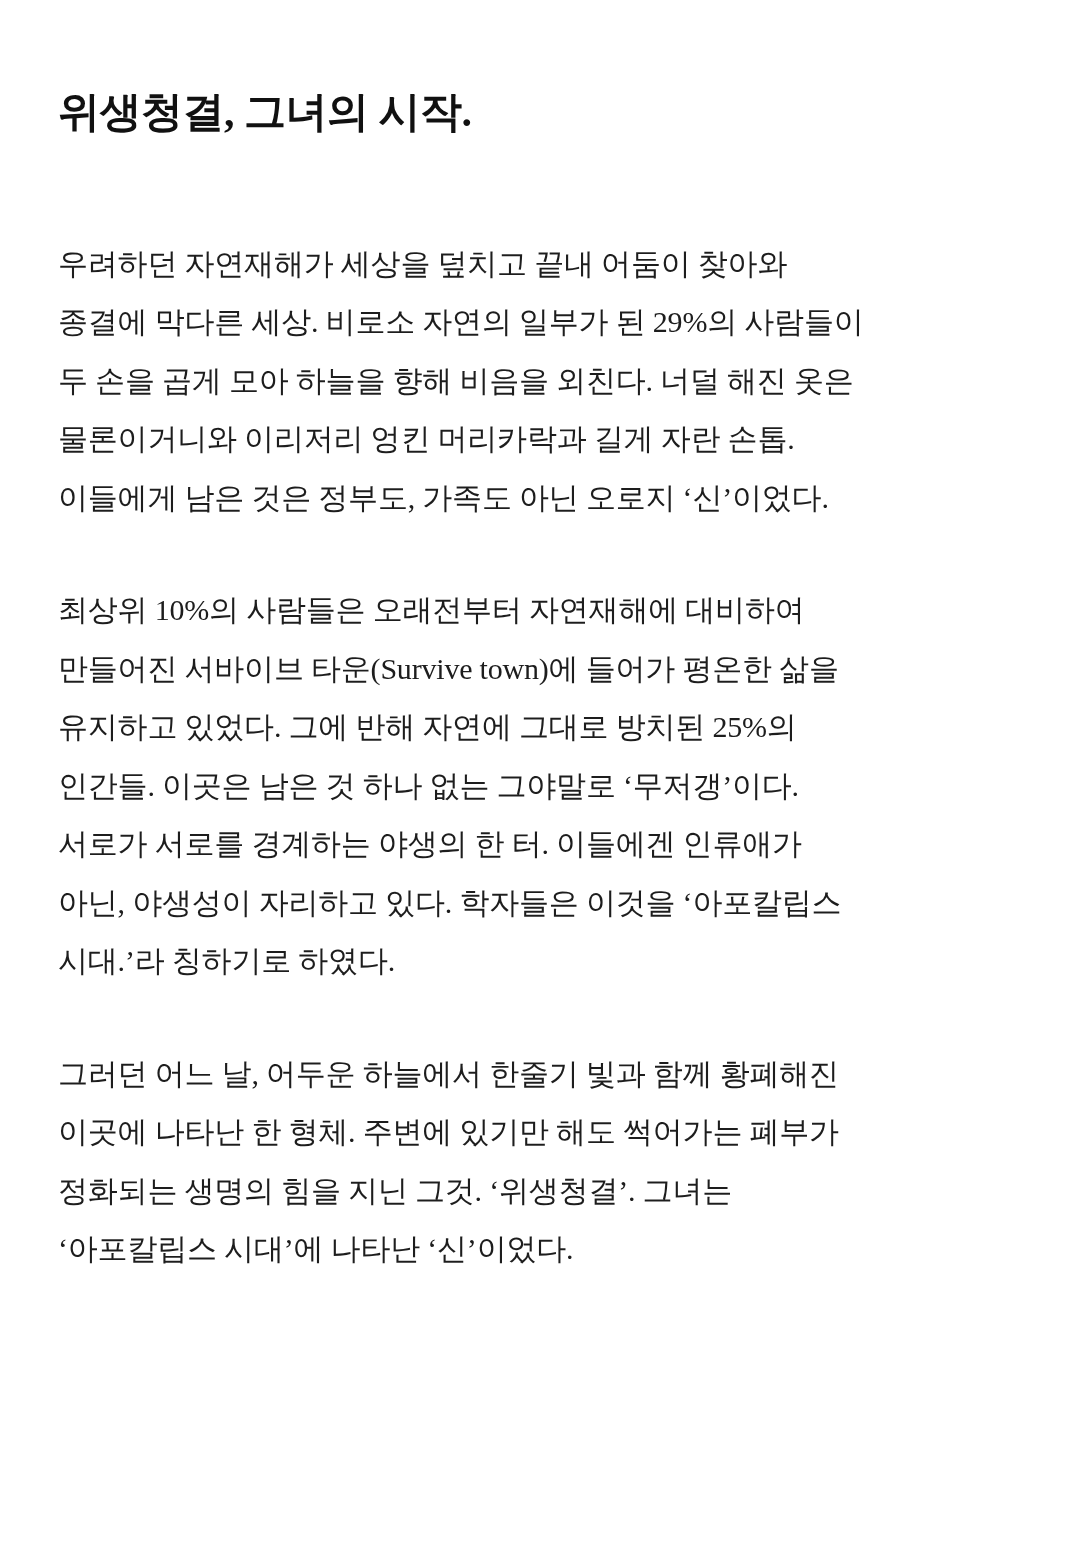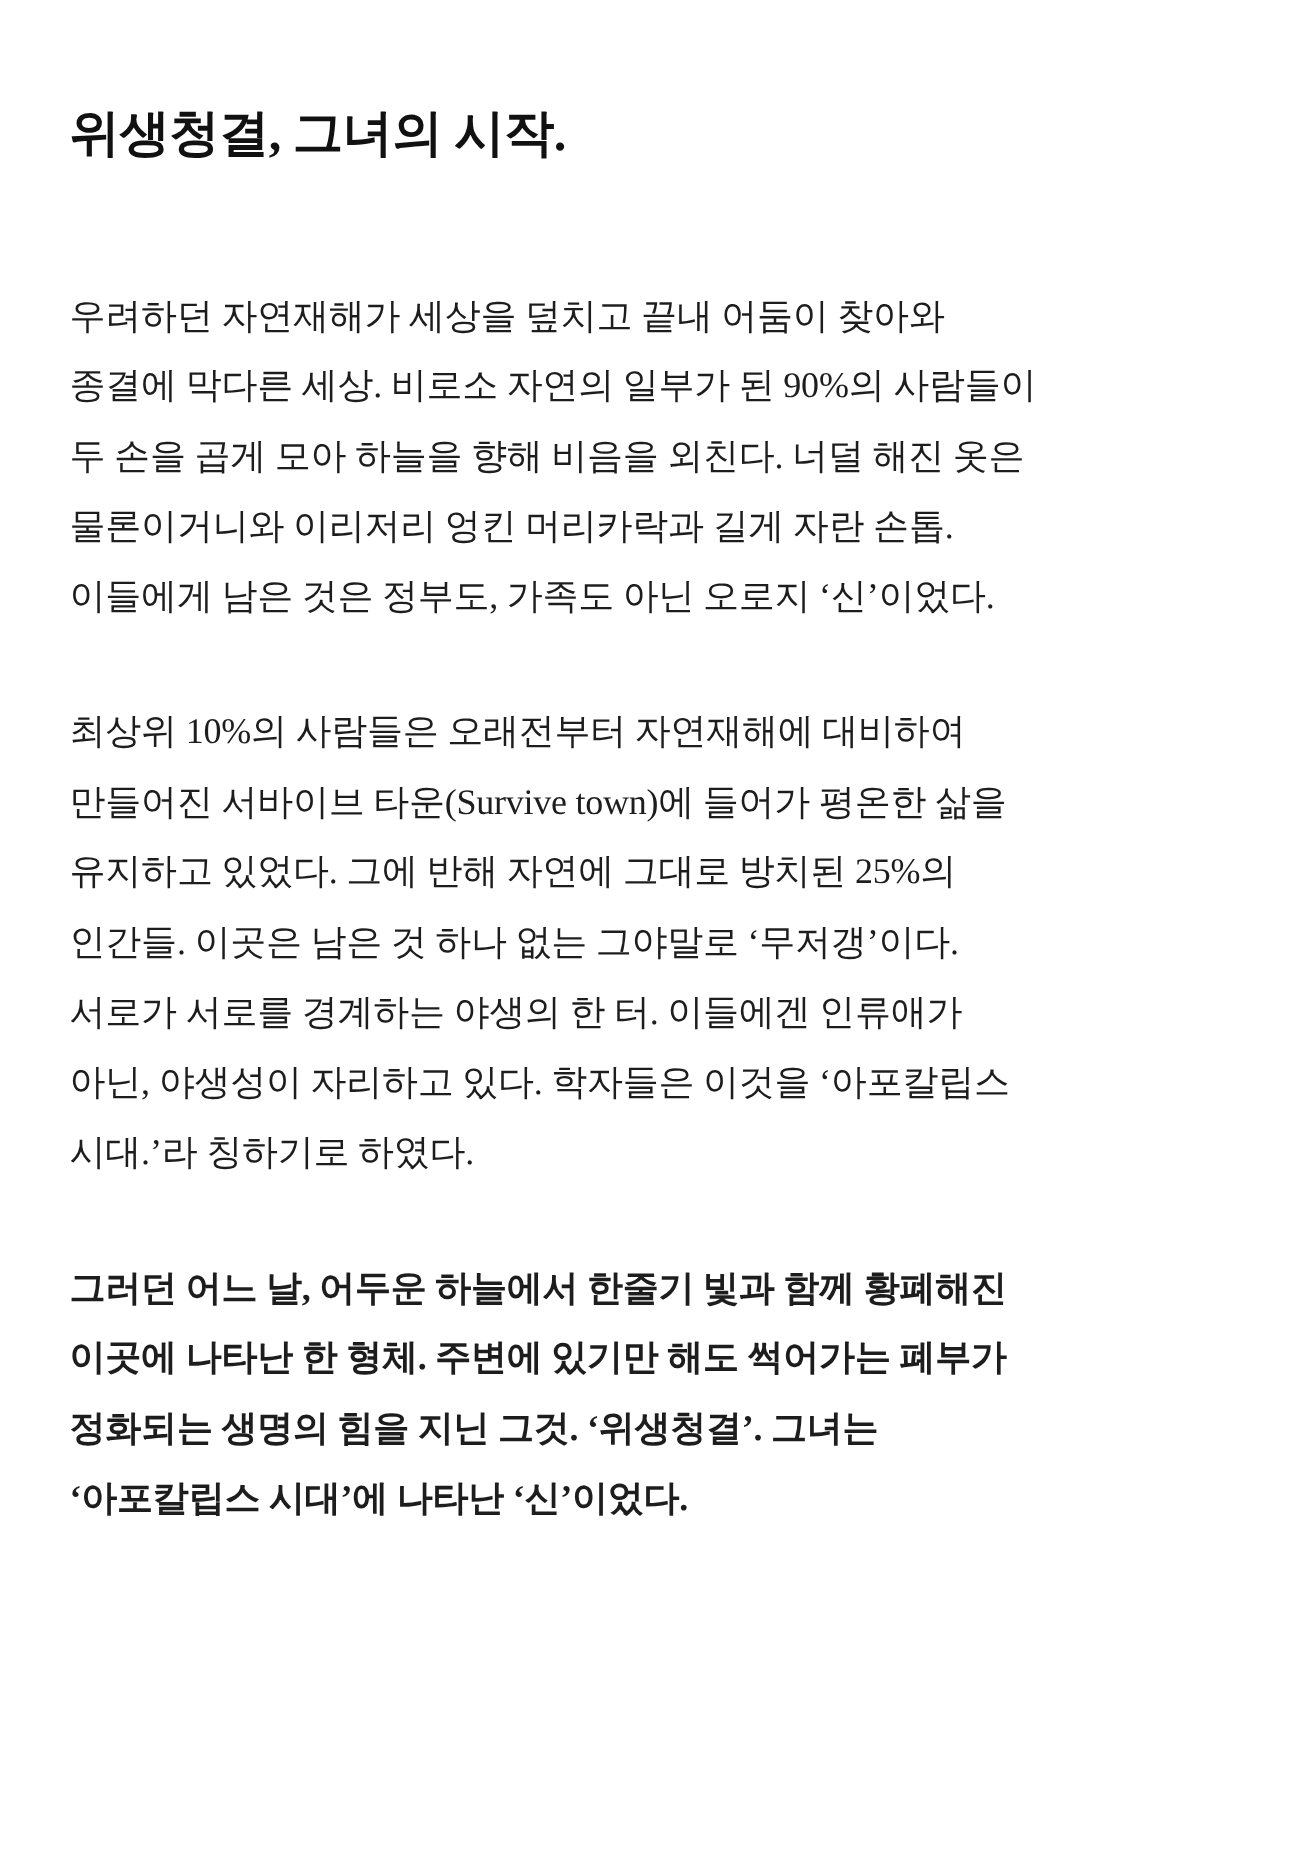--- a/index.html
+++ b/index.html
@@ -34,31 +34,30 @@
     font-size: 30px;
     line-height: 1.95;
     letter-spacing: -0.2px;
     color: #1d1d1d;
     white-space: pre-line;
     margin: 0 0 54px 0;
     font-weight: 400;
   }
   .body-text:last-child {
     margin-bottom: 0;
-    font-weight: bold;
   }
 </style>
 </head>
 <body>
 
 <div class="page">
   <h1 class="doc-title">위생청결, 그녀의 시작.</h1>
 
   <p class="body-text">   우려하던 자연재해가 세상을 덮치고 끝내 어둠이 찾아와
-종결에 막다른 세상. 비로소 자연의 일부가 된 90%의 사람들이
+종결에 막다른 세상. 비로소 자연의 일부가 된 29%의 사람들이
 두 손을 곱게 모아 하늘을 향해 비음을 외친다. 너덜 해진 옷은
 물론이거니와 이리저리 엉킨 머리카락과 길게 자란 손톱.
 이들에게 남은 것은 정부도, 가족도 아닌 오로지 ‘신’이었다.</p>
 
   <p class="body-text">   최상위 10%의 사람들은 오래전부터 자연재해에 대비하여
 만들어진 서바이브 타운(Survive town)에 들어가 평온한 삶을
 유지하고 있었다. 그에 반해 자연에 그대로 방치된 25%의
 인간들. 이곳은 남은 것 하나 없는 그야말로 ‘무저갱’이다.
 서로가 서로를 경계하는 야생의 한 터. 이들에겐 인류애가
 아닌, 야생성이 자리하고 있다. 학자들은 이것을 ‘아포칼립스

